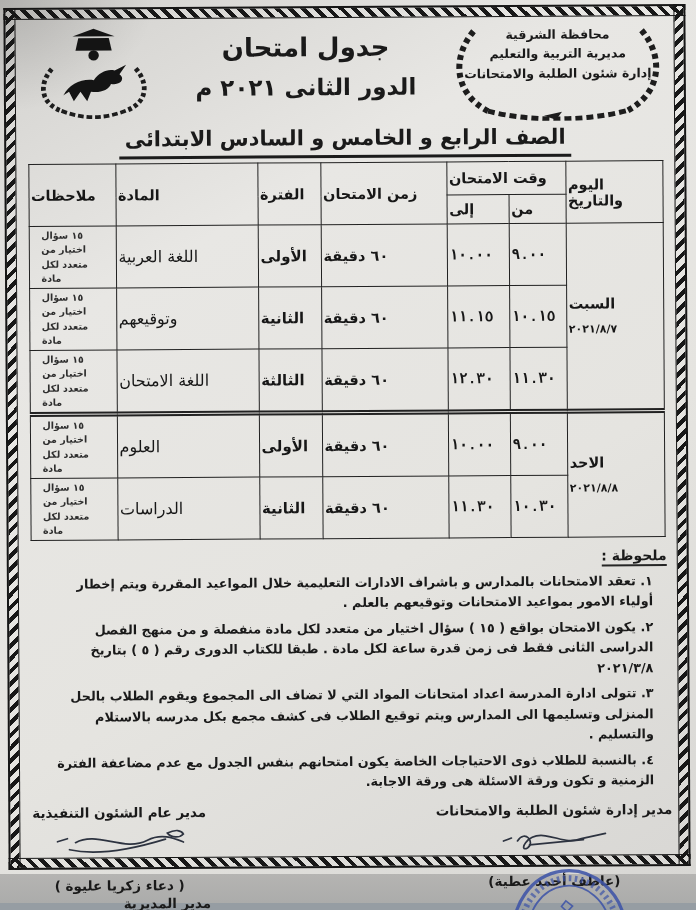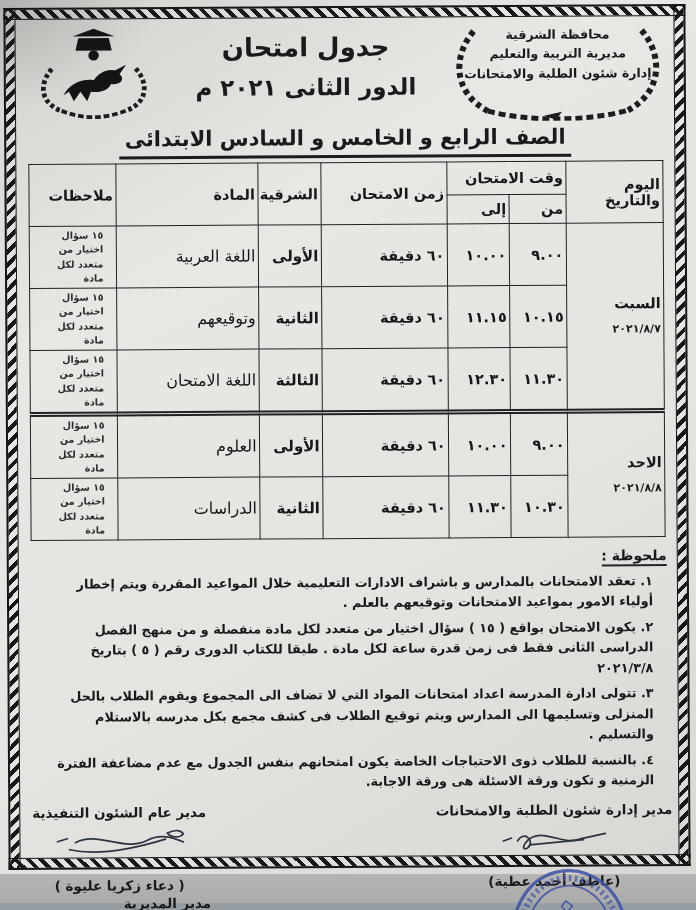--- a/index.html
+++ b/index.html
@@ -46,27 +46,27 @@
   .title-1{font-size:26px;font-weight:bold;}
   .title-2{font-size:23px;font-weight:bold;margin-top:12px;}
   .logo-block{width:150px;flex:0 0 auto;text-align:center;padding-top:4px;}
 
   .subtitle{text-align:center;margin-top:4px;}
   .subtitle span{font-size:21px;font-weight:bold;border-bottom:3px solid #1b1b1b;padding:0 6px 5px;}
 
   
   table.schedule{border-collapse:collapse;table-layout:fixed;width:634px;margin:12px auto 0;}
   .schedule th,.schedule td{
-    border:1.7px solid #222;text-align:right;vertical-align:middle;padding:1px 2px;color:#171717;margin-top:20px;
+    border:1.7px solid #222;text-align:left;vertical-align:middle;padding:1px 2px;color:#171717;margin-top:20px;
   }
   .schedule thead tr:first-child{height:33px;}
   .schedule thead tr:last-child{height:29px;}
   .schedule thead th{font-size:14.5px;font-weight:bold;}
   .schedule tbody tr{height:46px;}
-  td.cell-time{font-size:14.5px;font-weight:bold;letter-spacing:.5px;}
+  td.cell-time{font-size:14.5px;font-weight:bold;letter-spacing:.5px;font-family:Liberation Mono, monospace;}
   td.cell-duration{font-size:14.5px;font-weight:bold;}
   td.cell-period{font-size:15px;font-weight:bold;}
   td.cell-subject{font-size:16px;font-weight:normal;}
   td.cell-note{font-size:9.5px;font-weight:600;line-height:1.5;color:#2e2e2e;padding:2px 12px;}
   td.cell-day{font-size:14.5px;font-weight:bold;line-height:1.6;}
   td.cell-day .date{font-size:11px;letter-spacing:.5px;}
   tbody.day-block + tbody.day-block{border-top:5px double #222;}
 
   
   .notes{margin:10px 8px 0 14px;}
@@ -147,21 +147,21 @@
           <col style="width:126px">
             <col style="width:63px">
             <col style="width:142px">
             <col style="width:87px">
         </colgroup>
         <thead>
           <tr>
             <th rowspan="2">اليوم والتاريخ</th>
             <th colspan="2">وقت الامتحان</th>
             <th rowspan="2">زمن الامتحان</th>
-            <th rowspan="2">الشرقية</th>
+            <th rowspan="2">الفترة</th>
             <th rowspan="2">المادة</th>
             <th rowspan="2">ملاحظات</th>
           </tr>
           <tr>
             <th>من</th>
             <th>إلى</th>
           </tr>
         </thead>
 
         <tbody class="day-block">

